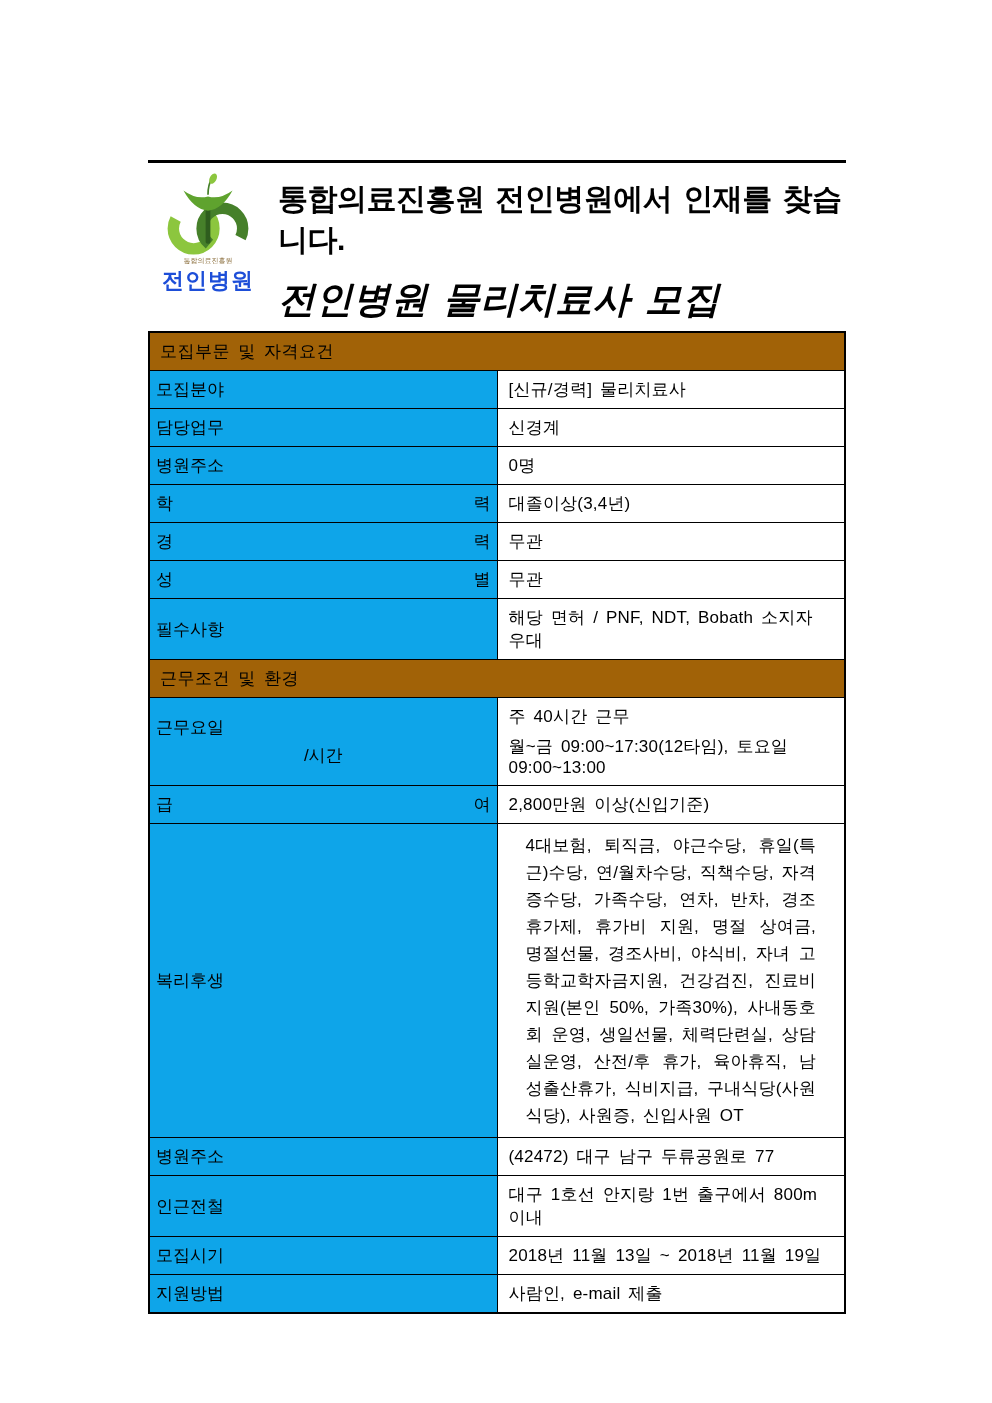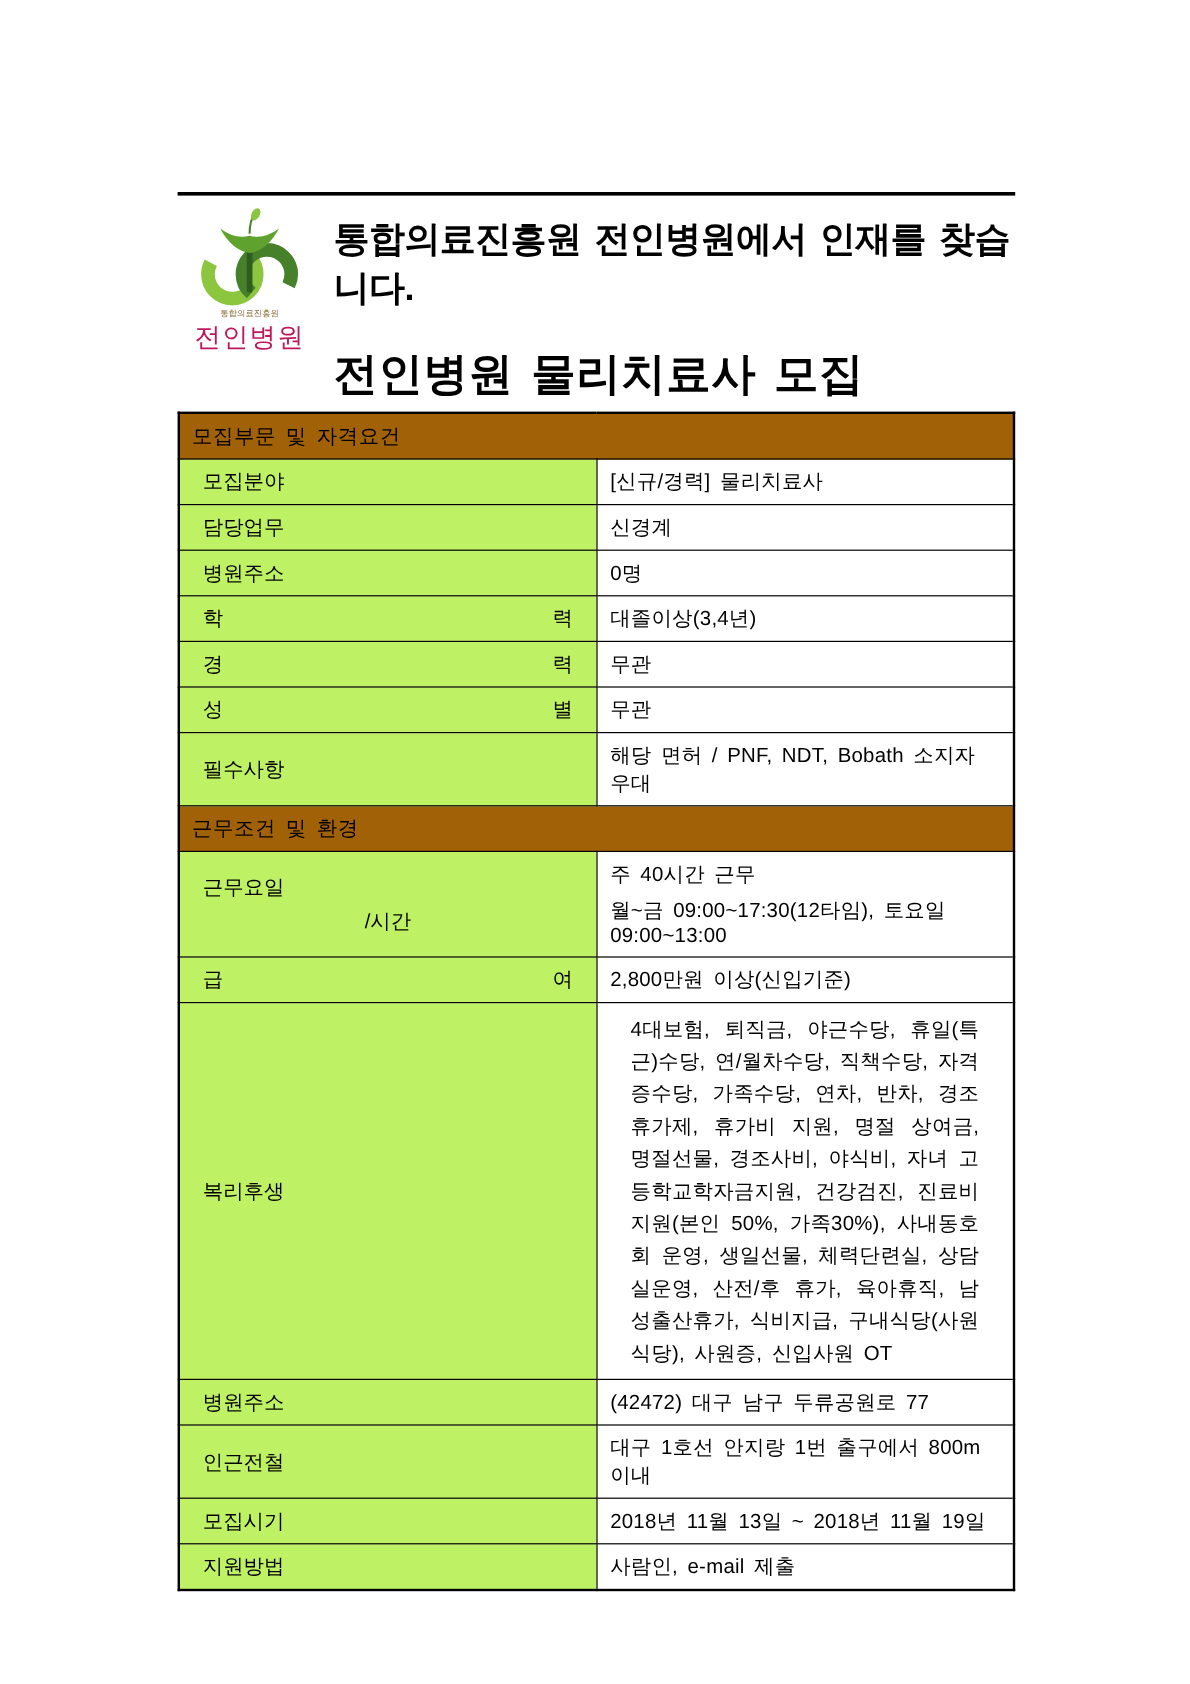--- a/index.html
+++ b/index.html
@@ -6,40 +6,40 @@
   body { background:#fff; font-family:"Liberation Sans","DejaVu Sans",sans-serif; color:#000; }
   .page { position:relative; width:992px; height:1403px; background:#ffffff; overflow:hidden; }
   .content { position:absolute; left:148px; top:160px; width:698px; }
 
   .top-rule { border-top:3px solid #000; width:100%; }
 
   .header-row { display:flex; align-items:flex-start; padding:8px 0 6px 12px; }
   .logo { width:96px; text-align:center; flex:none; }
   .logo svg { display:block; margin:0 auto; }
   .logo-small { font-size:7px; color:#8a6d3b; margin-top:-3px; letter-spacing:0; }
-  .logo-name { font-size:22px; font-weight:normal; color:#be185d; letter-spacing:1px; }
+  .logo-name { font-size:22px; font-weight:bold; color:#1d4ed8; letter-spacing:1px; }
   .header-text { margin-left:22px; padding-top:8px; }
   .subtitle { font-size:30px; font-weight:bold; letter-spacing:-0.5px; word-spacing:3px; }
-  .title { font-size:37px; font-weight:bold; margin-top:26px; letter-spacing:0.5px; word-spacing:4px; }
+  .title { font-size:37px; font-weight:bold; margin-top:14px; letter-spacing:0.5px; word-spacing:4px;font-style:italic; }
 
   .english-banner {
     border-top:2px solid #000; border-bottom:3px solid #000;
     font-family:"Liberation Serif","DejaVu Serif",serif;
     font-size:19px; font-weight:bold; letter-spacing:4.5px;
     padding:1px 3px 3px 3px; text-align:justify; text-align-last:justify;
   }
 
   .intro { margin:10px 2px 9px 2px; font-size:17px; line-height:26px;
     text-align:justify; word-spacing:4.5px; letter-spacing:0.2px; }
 
   table.job-table { width:100%; border-collapse:collapse; border:2px solid #000; table-layout:fixed; }
   table.job-table td { border:1px solid #000; font-size:17px; vertical-align:middle; }
   td.section { background:#a16207; font-size:19px; padding:7px 10px;
     border-top:2px solid #000; border-bottom:2px solid #000; letter-spacing:0.5px; word-spacing:3px; }
-  td.label { width:97px; background:#bef264; padding:7px 19px; }
+  td.label { width:97px; background:#0ea5e9; padding:7px 6px; }
   .lbl-line { text-align:justify; text-align-last:justify; }
   .lbl-line2 { text-align:center; margin-top:5px; }
   td.value { padding:7px 11px; word-spacing:3px; letter-spacing:0.2px; }
   td.value.justify { text-align:justify; line-height:27px; padding:8px 28px; }
   td.value .vline + .vline { margin-top:7px; }
 </style>
 </head>
 <body>
 
 <div class="page">

